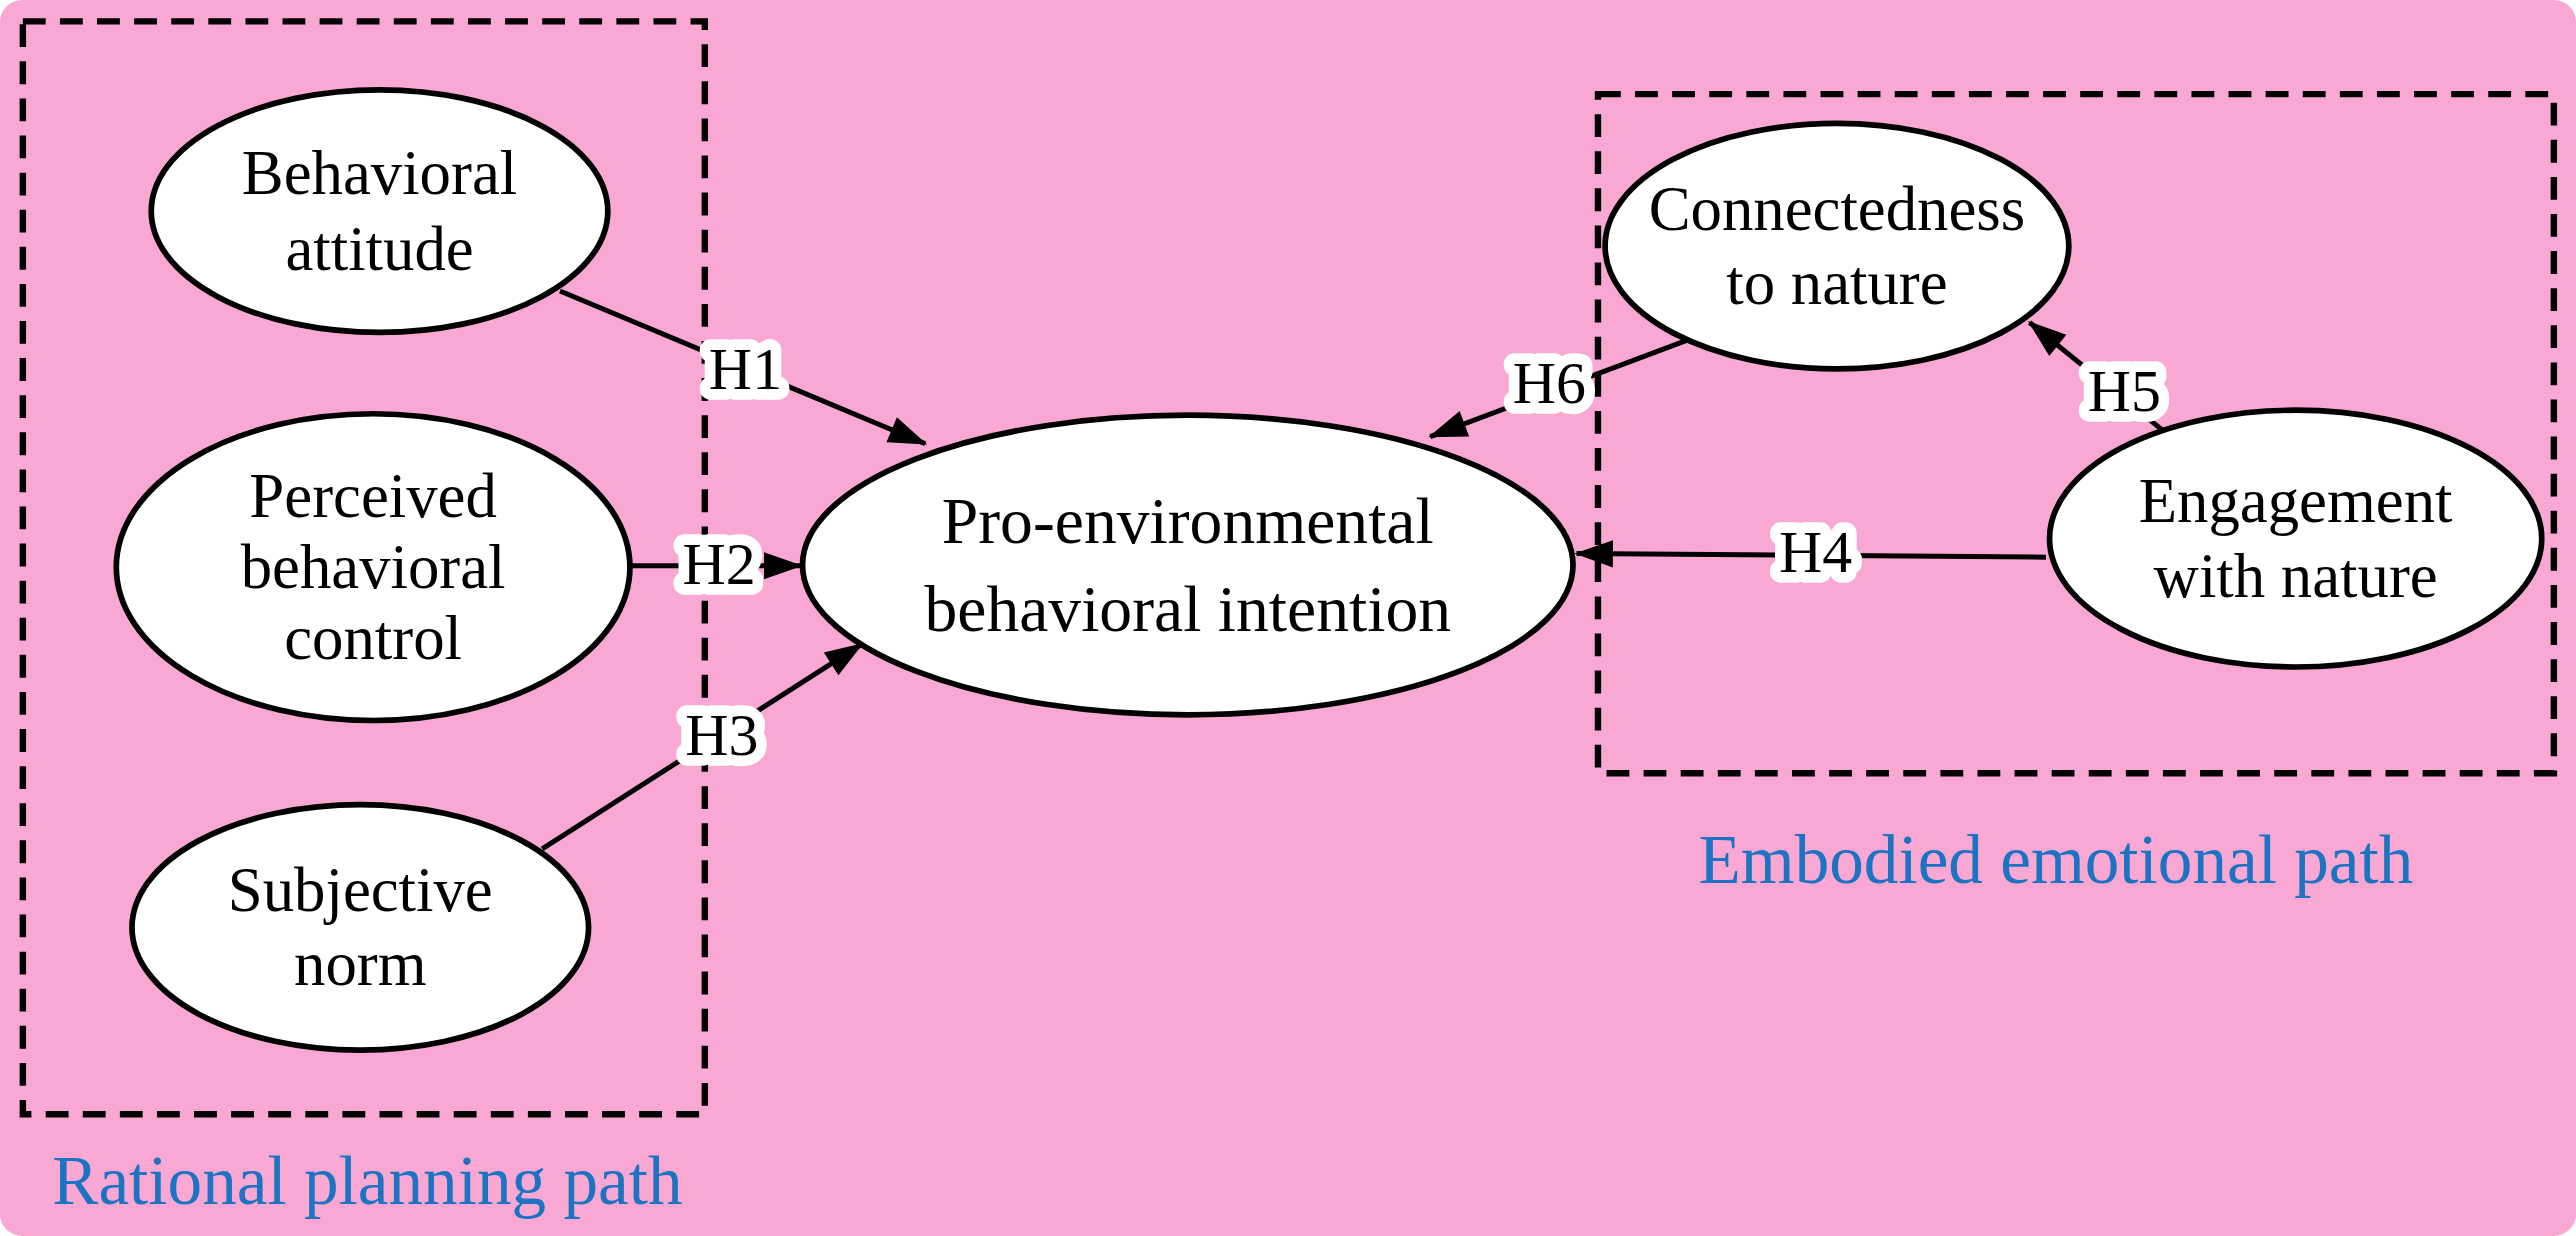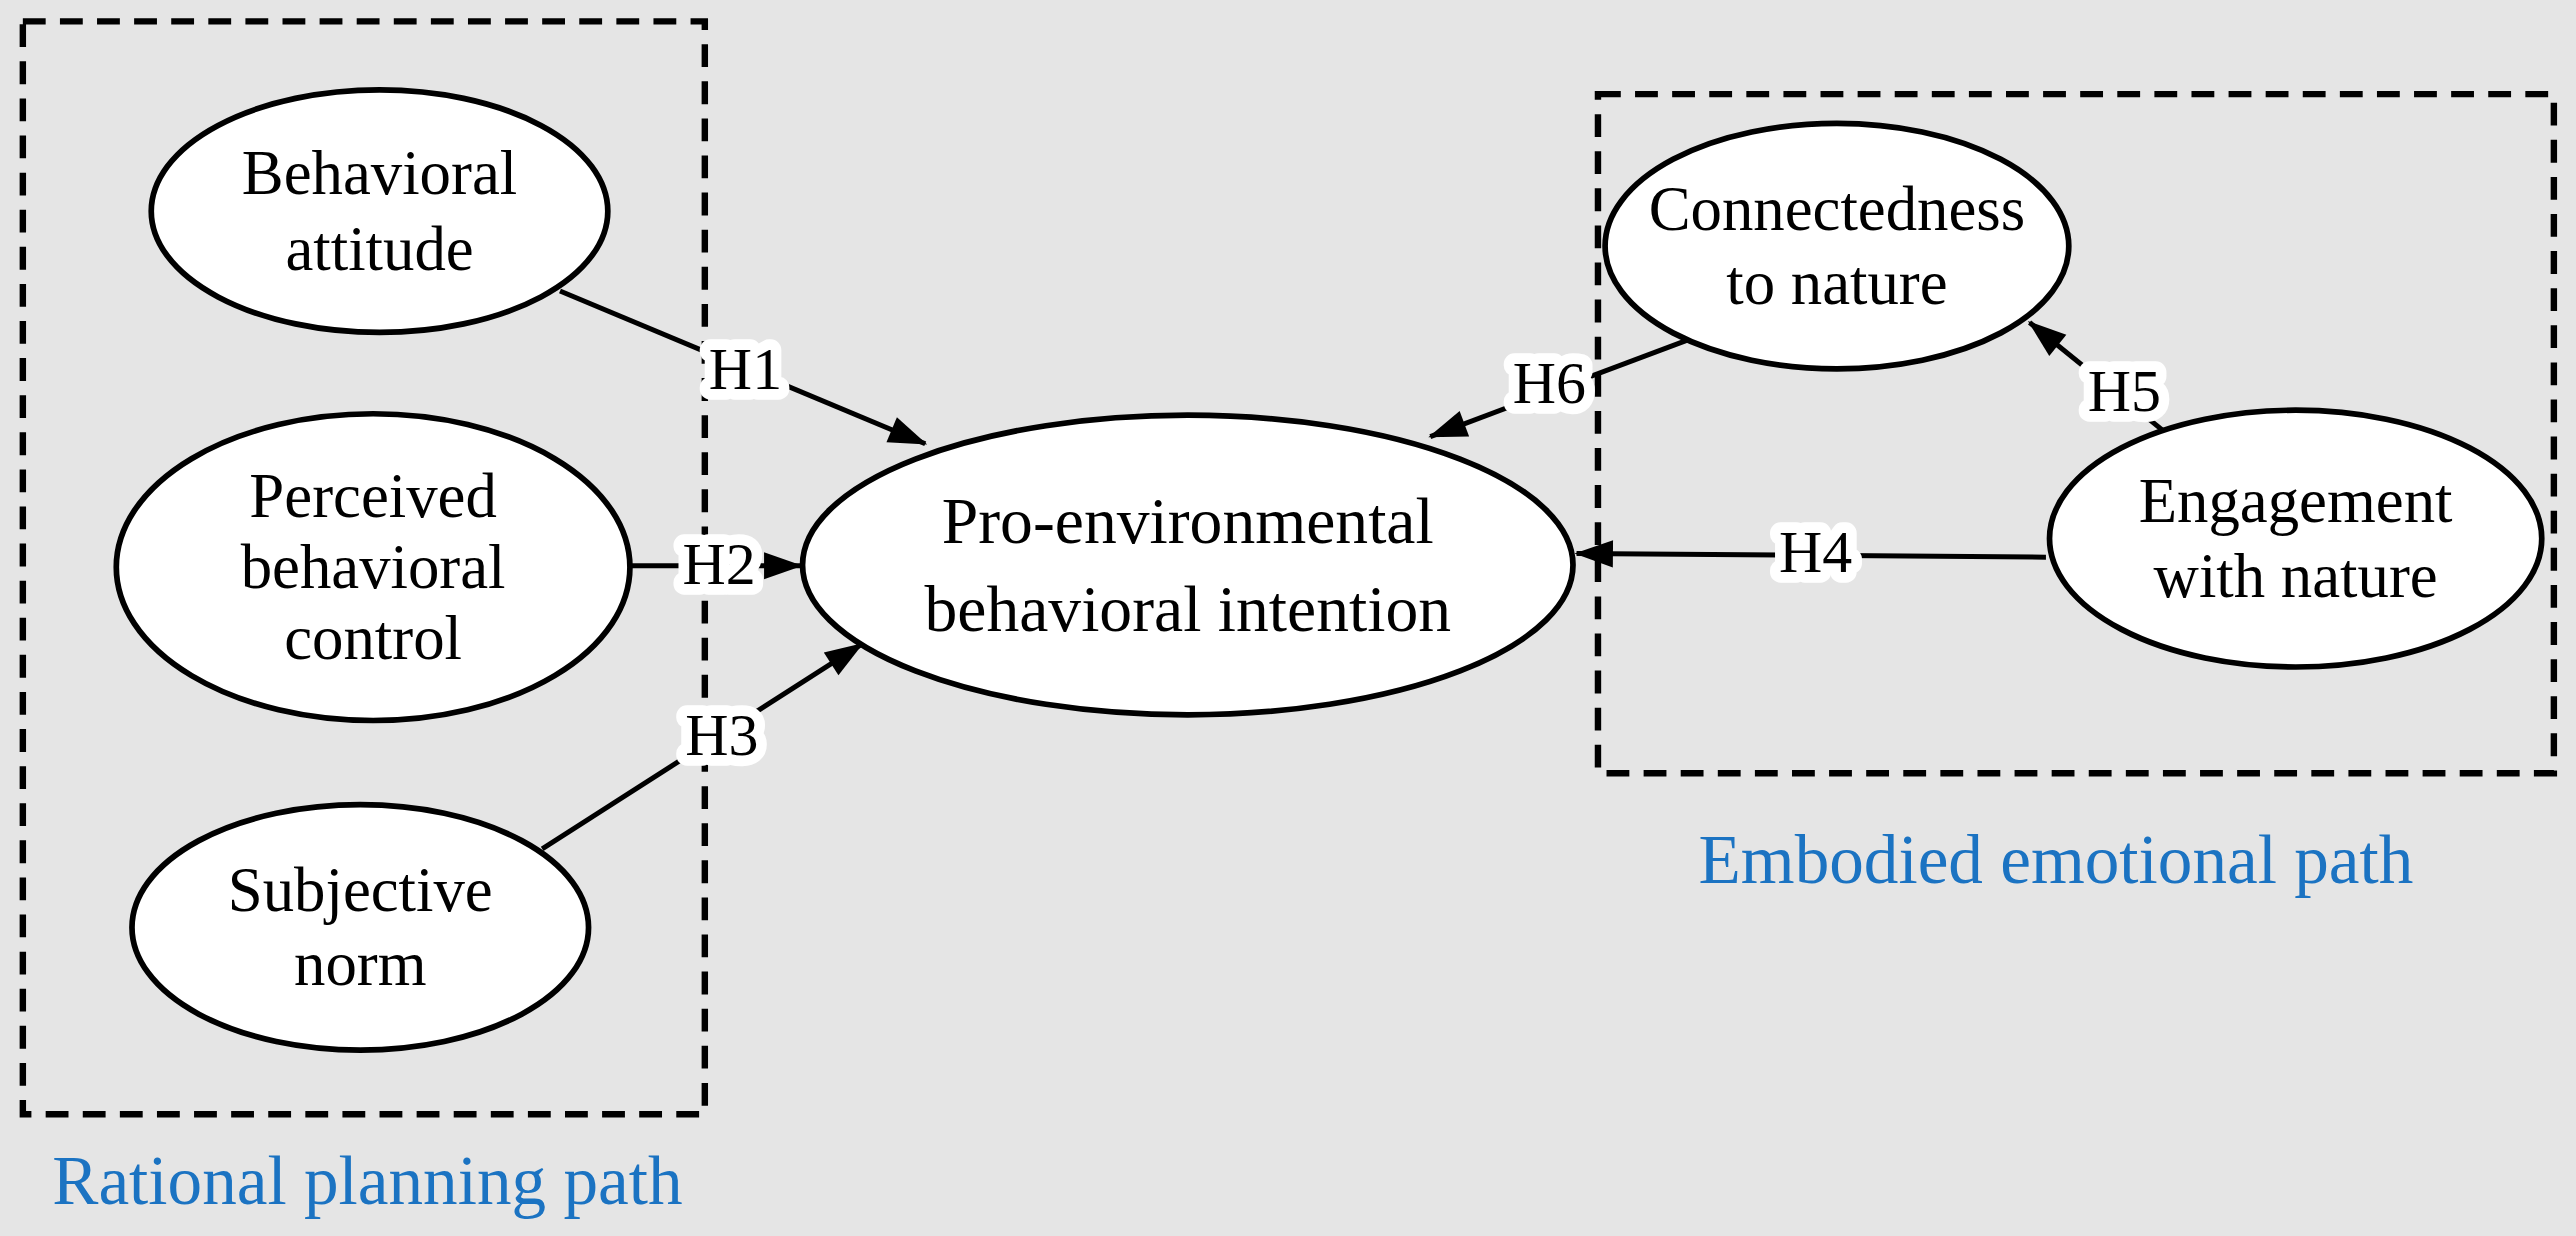--- a/index.html
+++ b/index.html
@@ -2,21 +2,22 @@
 <html style="font-size:11.4px"><head>
 <meta charset="utf-8">
 <style>
   html, body {
     margin: 0;
     padding: 0;
     background: #ffffff;
   }
   .figure-wrap {
     width: 100%;
-    background: #e5e5e5;
+    background: #f9a8d4;
+    border-radius: 22px;
   }
   svg { display: block; width: 100%; height: auto; }
 
   .box {
     fill: none;
     stroke: #000000;
     stroke-width: 9;
     stroke-dasharray: 32 20;
   }
   .edge {

